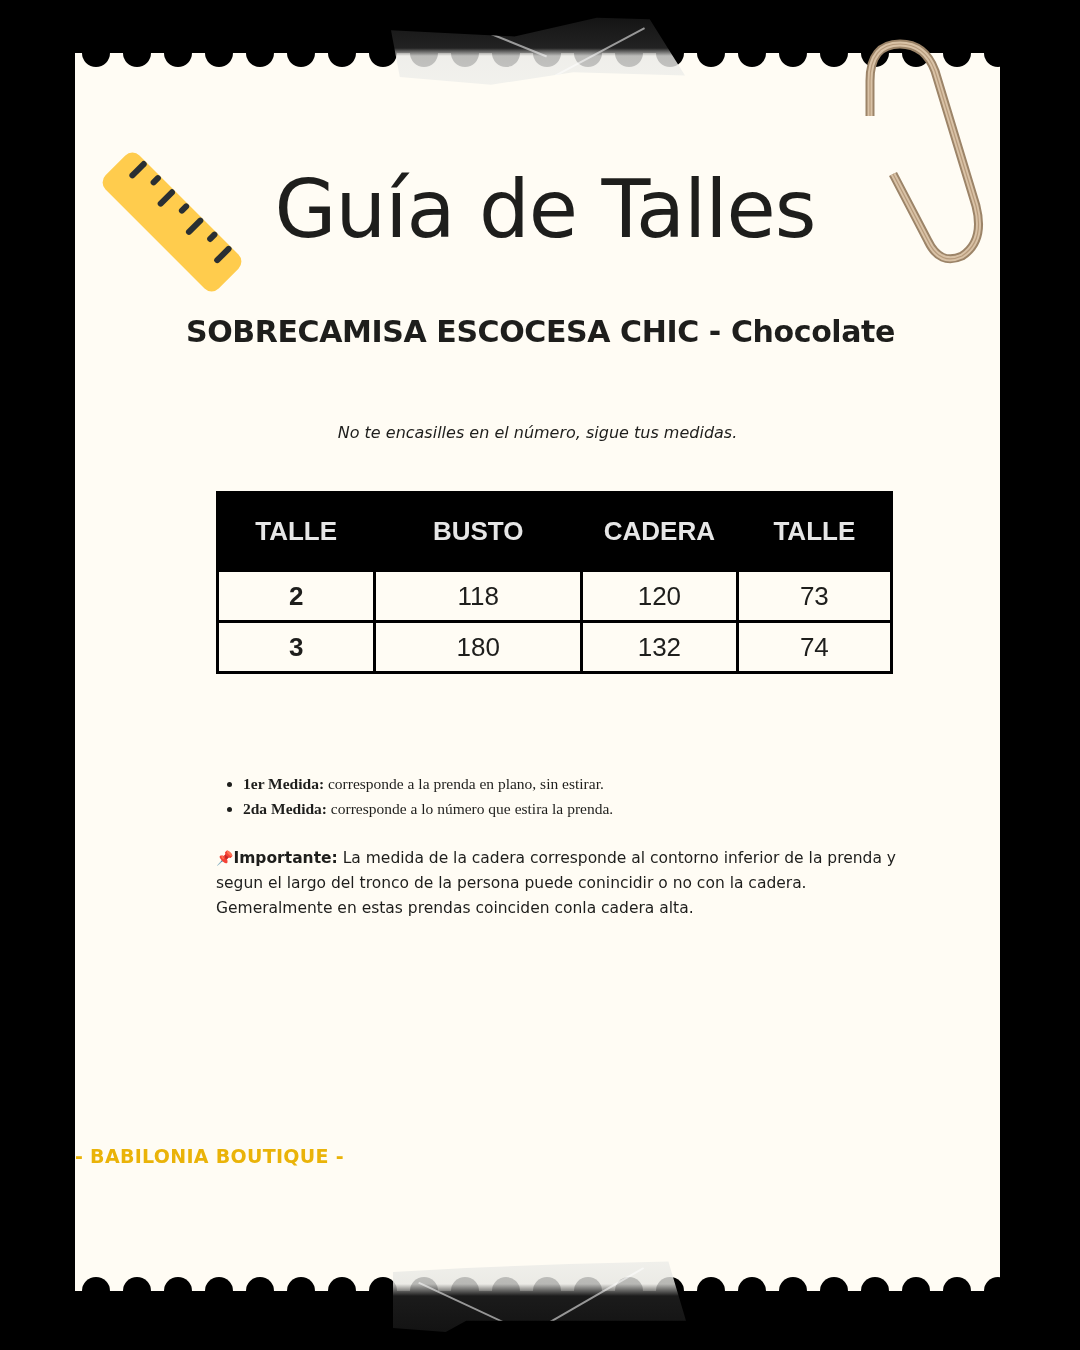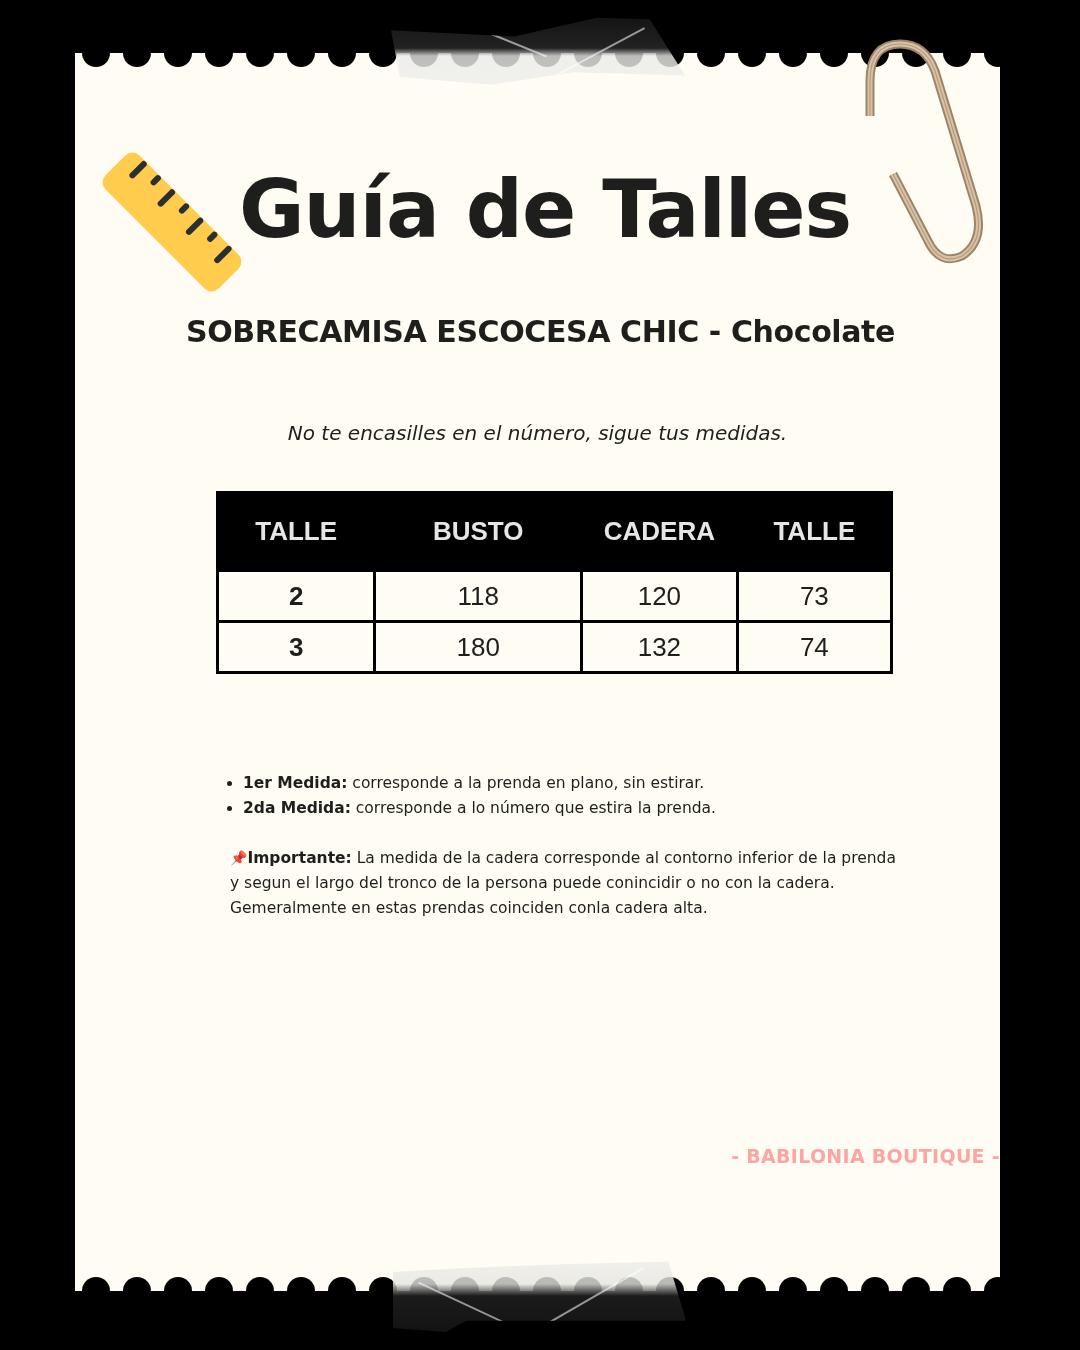--- a/index.html
+++ b/index.html
@@ -45,56 +45,56 @@
     background:#ffcc4d; border-radius:10px; transform:rotate(45deg);
   }
   .ruler i {
     position:absolute; top:0; width:6px; background:#292f33; border-radius:3px;
   }
 
   .paperclip { position:absolute; left:840px; top:36px; width:150px; height:232px; }
 
   .title {
     position:absolute; left:75px; width:925px; top:155px; text-align:center;
-    font-family:"DejaVu Sans", sans-serif; font-weight:bold; font-size:80px; letter-spacing:-1px;
+    font-family:"DejaVu Sans", sans-serif; font-weight:normal; font-size:80px; letter-spacing:-1px;
     color:#1e1e1c; margin:0; line-height:110px; padding-left:15px; box-sizing:border-box;
   }
   .subtitle {
     position:absolute; left:75px; width:925px; top:312px; text-align:center;
     font-weight:bold; font-size:30px; line-height:40px; color:#1e1e1c; margin:0;
     letter-spacing:-0.4px; padding-left:6px; box-sizing:border-box;
   }
   .tagline {
     position:absolute; left:75px; width:925px; top:422px; text-align:center;
-    font-style:italic; font-size:20px; line-height:22px; color:#1e1e1c;
+    font-style:italic; font-size:16px; line-height:22px; color:#1e1e1c;
   }
 
   table.sizes {
     position:absolute; left:216px; top:491px; width:677px; border-collapse:collapse;
     font-family:"Liberation Sans", sans-serif;
   }
   table.sizes th {
     background:#000; color:#e6e6e6; font-weight:bold; font-size:26px; height:75px;
     border:3px solid #000; padding:0;
   }
   table.sizes td {
     height:48px; border:3px solid #000; text-align:center; font-size:26px; padding:0; background:#fffcf4;
   }
   table.sizes td.size { font-weight:bold; }
 
   .notes { position:absolute; left:216px; top:771px; width:680px; font-size:15.5px; line-height:25px; color:#1e1e1c; }
   .notes ul { margin:0; padding:0 0 0 27px; }
-  .notes li { margin:0; }
-  .notes p { margin:25px 0 0 14px; }
+  .notes li { margin:0;font-family:Liberation Serif, serif; }
+  .notes p { margin:25px 0 0 0; }
   .notes b { font-weight:bold; }
   .emoji { font-size:14px; }
 
   .brand {
-    position:absolute; left:75px; width:925px; top:1142px; text-align:right;
-    font-weight:bold; font-size:19px; line-height:28px; color:#fca5a5; letter-spacing:0.3px;
+    position:absolute; left:75px; width:925px; top:1142px; text-align:left;
+    font-weight:bold; font-size:19px; line-height:28px; color:#eab308; letter-spacing:0.3px;
   }
 </style>
 </head>
 <body>
 
 <div class="paper"></div>
 
 <div class="scallops top" id="scTop">
     <span style="left: 7px;"></span>
     <span style="left: 48px;"></span>

